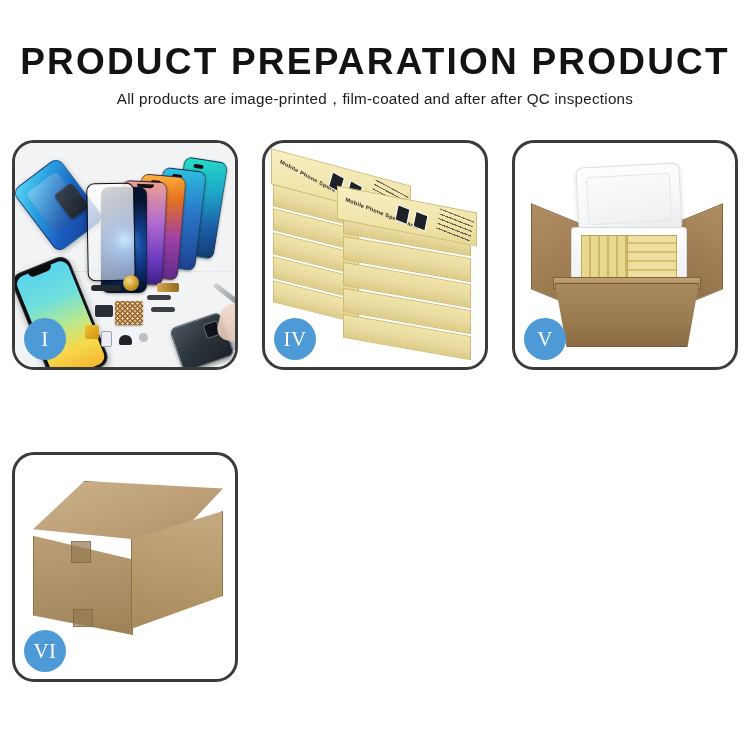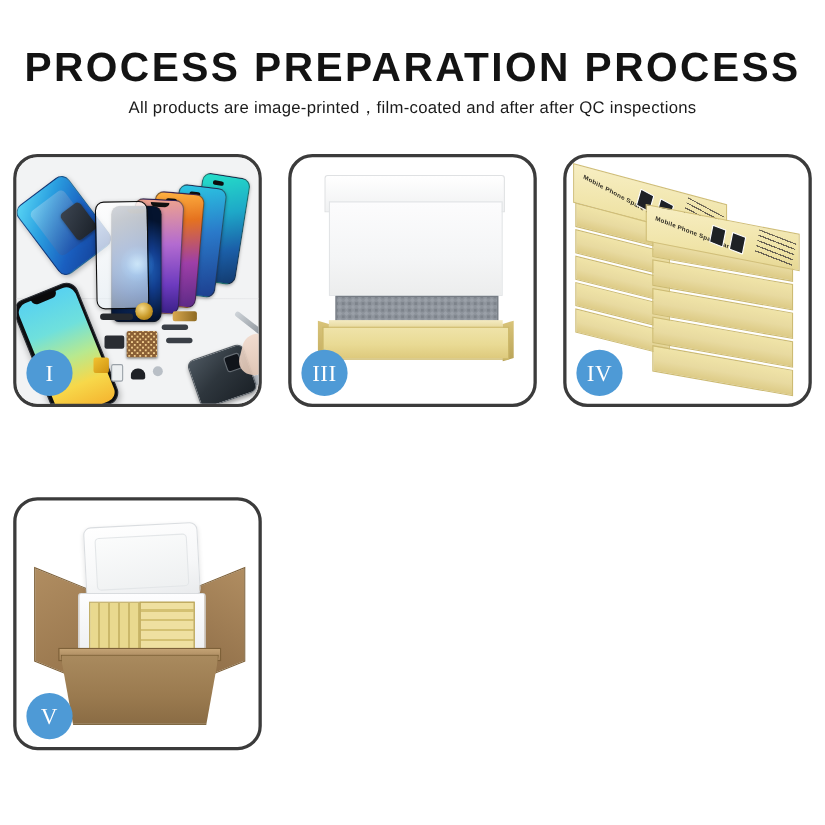--- a/index.html
+++ b/index.html
@@ -454,21 +454,21 @@
     position:absolute; background: rgba(150,122,80,.72);
     border:1px solid rgba(120,96,60,.6);
   }
 </style>
 </head>
 <body>
 
 <div id="page">
 
   <div class="header">
-    <div class="title">PROCESS PREPARATION PROCESS</div>
+    <div class="title">PRODUCT PREPARATION PRODUCT</div>
     <div class="subtitle">All products are image-printed，film-coated and after after QC inspections</div>
   </div>
 
   <div class="grid">
 
     <div class="panel">
       <div class="stage">
         <div class="p1-bg"></div>
         <div class="p1-split"></div>
 
@@ -514,32 +514,20 @@
 
           <div class="backhousing"></div>
           <div class="screwdriver"></div>
           <div class="hand"></div>
         </div>
       </div>
       <div class="badge">I</div>
     </div>
 
 
-    <div class="panel">
-      <div class="stage p3">
-        <div class="lid-back"></div>
-        <div class="lid-main"></div>
-        <div class="foam"></div>
-        <div class="tray-top"></div>
-        <div class="tray-left"></div>
-        <div class="tray-right"></div>
-        <div class="tray-front"></div>
-      </div>
-      <div class="badge">III</div>
-    </div>
 
     <div class="panel">
       <div class="stage p4">
 
         <div class="bx" style="left:8px;  top:52px;  width:86px; height:22px; transform:skewY(14deg);"></div>
         <div class="bx" style="left:8px;  top:76px;  width:86px; height:22px; transform:skewY(14deg);"></div>
         <div class="bx" style="left:8px;  top:100px; width:86px; height:22px; transform:skewY(14deg);"></div>
         <div class="bx" style="left:8px;  top:124px; width:86px; height:22px; transform:skewY(14deg);"></div>
         <div class="bx" style="left:8px;  top:148px; width:86px; height:22px; transform:skewY(14deg);"></div>
 
@@ -574,15 +562,25 @@
         <div class="cooler-lid"></div>
         <div class="cooler-body"></div>
         <div class="yellow-items"></div>
         <div class="yellow-items2"></div>
         <div class="carton-rim"></div>
         <div class="carton-front"></div>
       </div>
       <div class="badge">V</div>
     </div>
 
+    <div class="panel">
+      <div class="stage p6">
+        <div class="top"></div>
+        <div class="left"></div>
+        <div class="right"></div>
+        <div class="tape-patch" style="left:56px; top:86px; width:20px; height:22px;"></div>
+        <div class="tape-patch" style="left:58px; top:154px; width:20px; height:18px;"></div>
+      </div>
+      <div class="badge">VI</div>
+    </div>
 
   </div>
 </div>
 
 </body></html>

